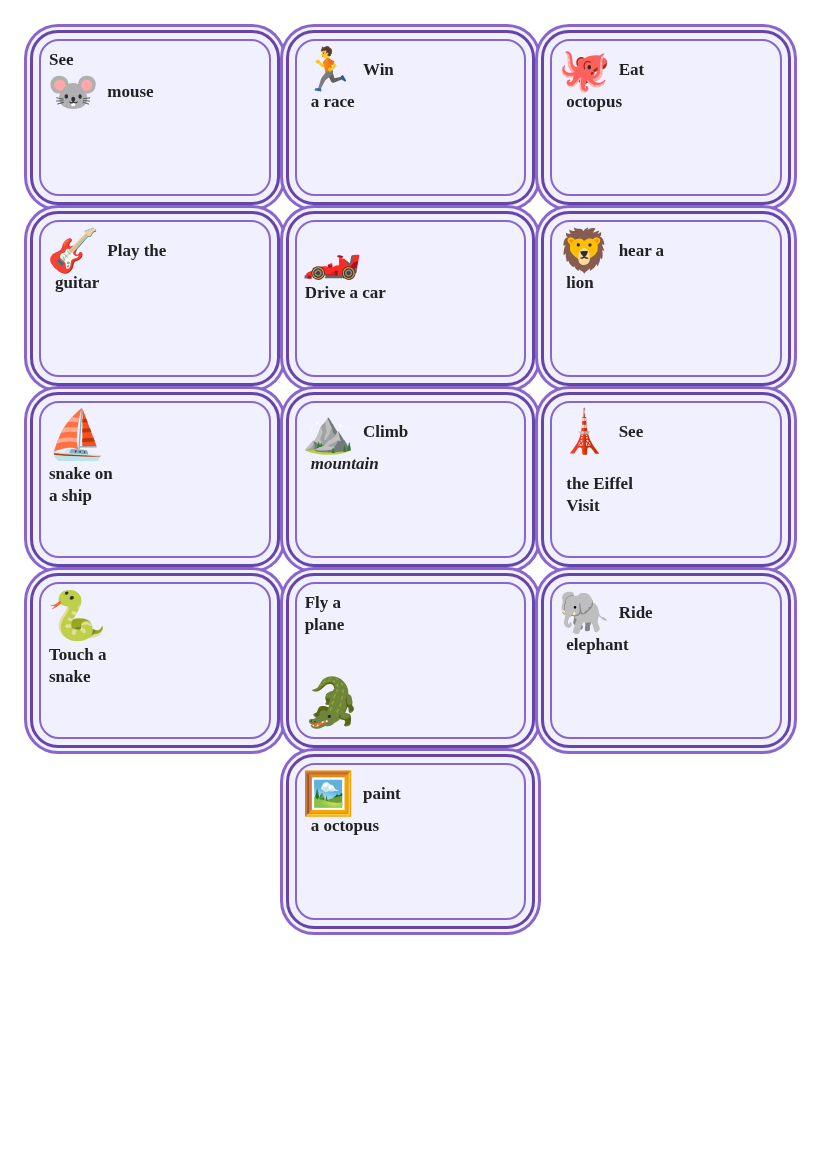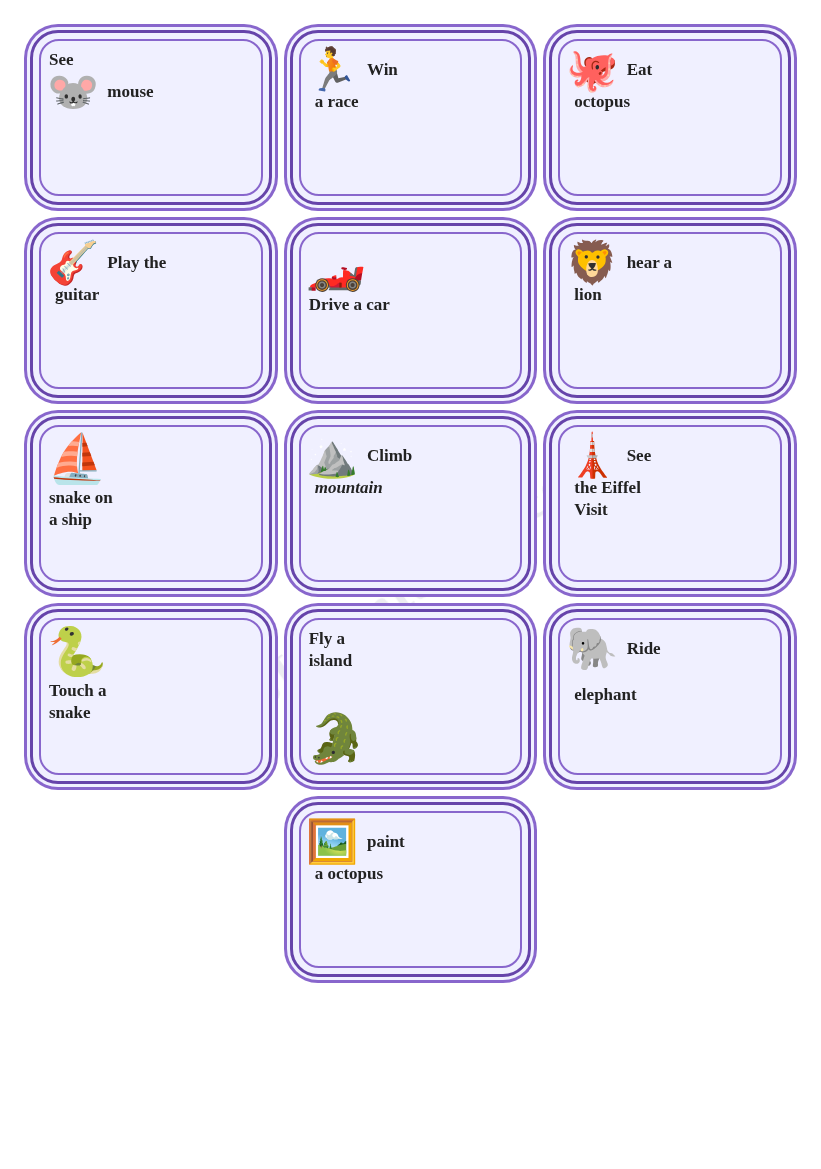--- a/index.html
+++ b/index.html
@@ -8,21 +8,21 @@
       background: #ffffff;
       font-family: 'Comic Sans MS', 'Chalkboard SE', cursive;
       width: 821px;
       min-height: 1169px;
       padding: 20px;
     }
 
     .grid {
       display: grid;
       grid-template-columns: repeat(3, 1fr);
-      gap: 18px;
+      gap: 6px;
       padding: 10px;
     }
 
     .card {
       background: #f0f0ff;
       border: 3px solid #6644aa;
       border-radius: 28px;
       position: relative;
       padding: 16px 14px 14px 14px;
       min-height: 175px;
@@ -156,43 +156,43 @@
       <span class="card-text">Climb</span>
     </div>
     <div class="card-text" style="padding-left:8px;font-style:italic;">mountain</div>
   </div>
 
   <div class="card">
     <div class="card-icon-text-row">
       <span class="icon-inline">🗼</span>
       <span class="card-text">See</span>
     </div>
-    <div class="card-text" style="padding-left:8px;">the Eiffel</div>
+    <div class="card-text" style="padding-left:8px;margin-top:20px;">the Eiffel</div>
     <div class="card-text" style="padding-left:8px;">Visit</div>
   </div>
 
   <div class="card">
     <div class="card-icon">🐍</div>
     <div class="card-text">Touch a</div>
     <div class="card-text"></div>
     <div class="card-text">snake</div>
   </div>
 
   <div class="card">
     <div class="card-text">Fly a</div>
-    <div class="card-text">island</div>
+    <div class="card-text">plane</div>
     <div class="card-icon" style="margin-top:auto;">🐊</div>
   </div>
 
   <div class="card">
     <div class="card-icon-text-row">
       <span class="icon-inline">🐘</span>
       <span class="card-text">Ride</span>
     </div>
-    <div class="card-text" style="padding-left:8px;margin-top:14px;">elephant</div>
+    <div class="card-text" style="padding-left:8px;">elephant</div>
   </div>
 
   <div class="card empty-card"></div>
 
   <div class="card">
     <div class="card-icon-text-row">
       <span class="icon-inline">🖼️</span>
       <span class="card-text">paint</span>
     </div>
     <div class="card-text" style="padding-left:8px;">a octopus</div>

